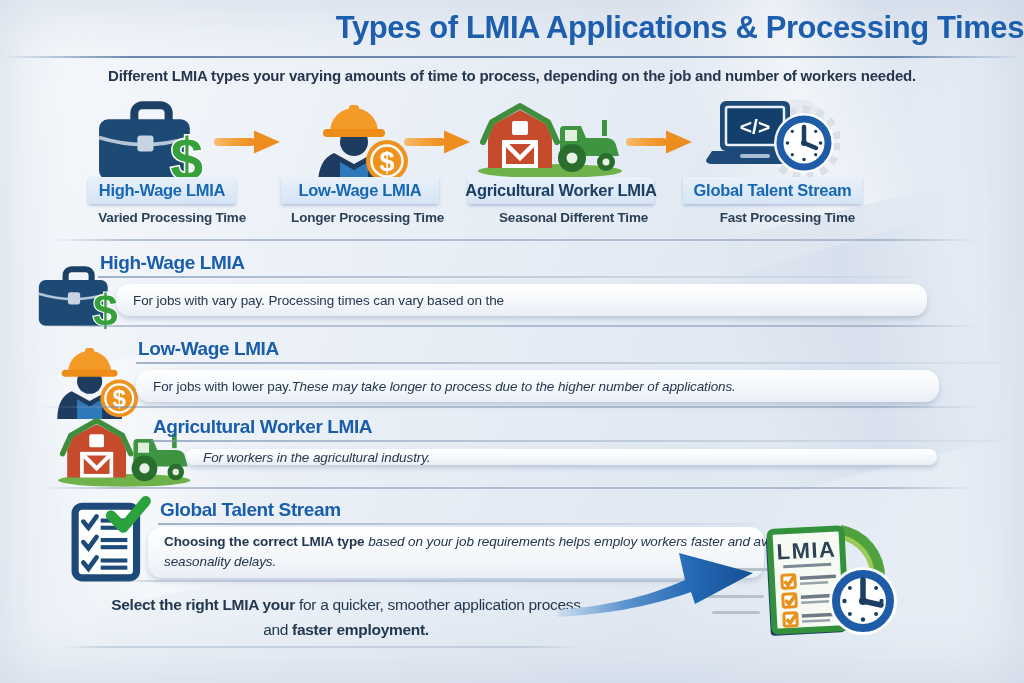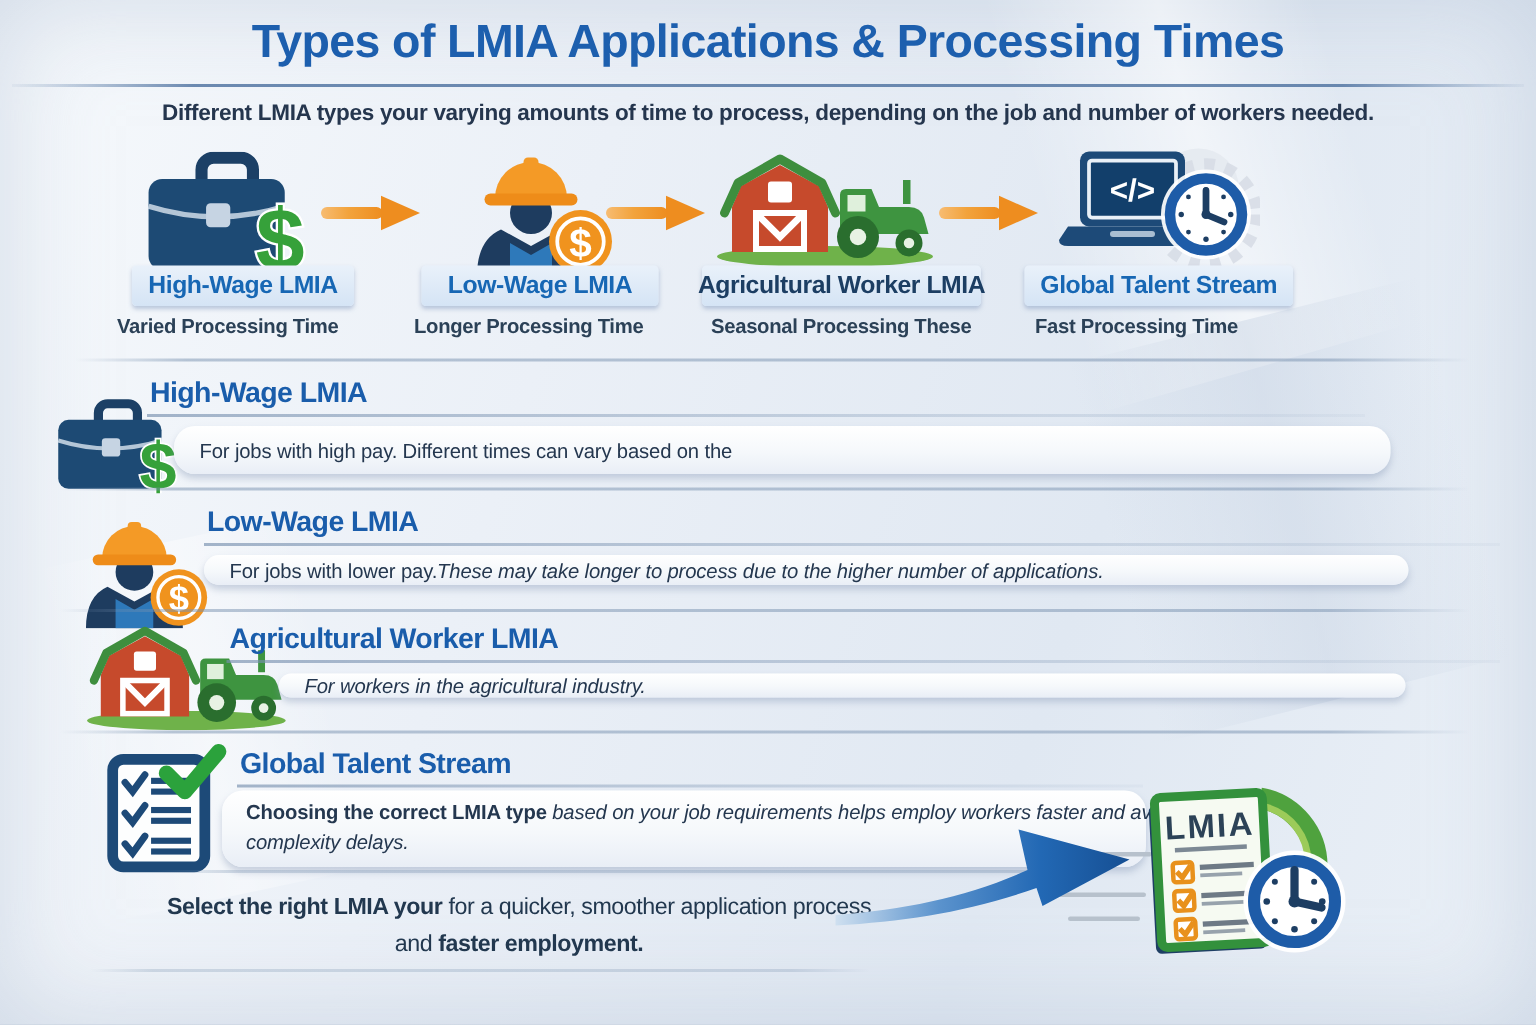--- a/index.html
+++ b/index.html
@@ -10,35 +10,35 @@
     box-shadow:inset 0 0 70px rgba(178,193,214,.55);
   }
   .streak{position:absolute;pointer-events:none;}
   .streak.s1{left:520px;top:-50px;width:560px;height:300px;transform:rotate(-16deg);
     background:linear-gradient(90deg,rgba(255,255,255,0) 30%,rgba(255,255,255,.55) 50%,rgba(255,255,255,0) 68%);}
   .streak.s2{left:620px;top:210px;width:480px;height:260px;transform:rotate(-14deg);
     background:linear-gradient(90deg,rgba(203,214,229,0) 25%,rgba(203,214,229,.5) 50%,rgba(203,214,229,0) 75%);}
   .streak.s3{left:-80px;top:360px;width:420px;height:240px;transform:rotate(-12deg);
     background:linear-gradient(90deg,rgba(255,255,255,0) 30%,rgba(255,255,255,.4) 52%,rgba(255,255,255,0) 72%);}
 
-  .title{position:absolute;top:10px;left:0;width:100%;text-align:center;
+  .title{position:absolute;top:10px;left:0;width:100%;text-align:right;
     font-size:31px;font-weight:bold;color:#1d5fae;letter-spacing:-.4px;}
   .title-rule{position:absolute;top:56px;left:8px;width:1008px;height:2px;
     background:linear-gradient(90deg,rgba(74,111,158,.05),rgba(74,111,158,.8) 12%,rgba(74,111,158,.8) 88%,rgba(74,111,158,.05));}
   .subtitle{position:absolute;top:67px;left:0;width:100%;text-align:center;
     font-size:15px;font-weight:bold;color:#25364e;letter-spacing:-.2px;}
 
   .abs{position:absolute;}
   .flow-label{position:absolute;top:177px;height:27px;border-radius:3px;
     background:linear-gradient(180deg,#e9f1fa,#d5e4f5);
     box-shadow:0 2px 3px rgba(138,160,195,.55);
     display:flex;align-items:center;justify-content:center;
     font-size:16.5px;font-weight:bold;color:#1767b4;letter-spacing:-.3px;white-space:nowrap;}
   .flow-label.navy{color:#1c3e63;}
-  .flow-time{position:absolute;top:210px;text-align:left;font-size:13.5px;font-weight:bold;
+  .flow-time{position:absolute;top:210px;text-align:right;font-size:13.5px;font-weight:bold;
     color:#2b4157;letter-spacing:-.2px;white-space:nowrap;}
 
   .hline{position:absolute;height:2px;
     background:linear-gradient(90deg,rgba(120,145,175,0),rgba(120,145,175,.5) 8%,rgba(120,145,175,.5) 90%,rgba(120,145,175,0));}
   .hrule{position:absolute;height:2px;
     background:linear-gradient(90deg,rgba(118,143,174,.65),rgba(118,143,174,.06));}
 
   .sec-title{position:absolute;font-size:19px;font-weight:bold;color:#1a5dab;
     letter-spacing:-.4px;white-space:nowrap;}
   .bar{position:absolute;display:flex;align-items:center;padding-left:17px;
@@ -232,41 +232,41 @@
       <use href="#sym-laptop"></use>
     </svg>
 
   <div class="flow-label" style="left:88px;width:148px">High-Wage LMIA</div>
   <div class="flow-label" style="left:281px;width:158px">Low-Wage LMIA</div>
   <div class="flow-label navy" style="left:468px;width:186px">Agricultural Worker LMIA</div>
   <div class="flow-label" style="left:683px;width:179px">Global Talent Stream</div>
 
   <div class="flow-time" style="left:78px;width:168px">Varied Processing Time</div>
   <div class="flow-time" style="left:276px;width:168px">Longer Processing Time</div>
-  <div class="flow-time" style="left:474px;width:174px">Seasonal Processing These</div>
+  <div class="flow-time" style="left:474px;width:174px">Seasonal Different Time</div>
   <div class="flow-time" style="left:690px;width:165px">Fast Processing Time</div>
 
   <div class="hline" style="left:50px;top:239px;width:930px"></div>
 
   <svg class="abs" style="left:35px;top:266px" width="88" height="63">
       <use href="#sym-briefcase"></use>
     </svg>
   <div class="sec-title" style="left:100px;top:252px">High-Wage LMIA</div>
   <div class="hrule" style="left:98px;top:276px;width:812px"></div>
   <div class="bar" style="left:116px;top:284px;width:794px;height:32px">
-    <span class="n">For jobs with high pay. Different times can vary based on the </span>
+    <span class="n">For jobs with vary pay. Processing times can vary based on the </span>
   </div>
   <div class="hline" style="left:40px;top:325px;width:940px"></div>
 
   <svg class="abs" style="left:50px;top:340px" width="90" height="79">
       <use href="#sym-worker"></use>
     </svg>
   <div class="sec-title" style="left:138px;top:338px">Low-Wage LMIA</div>
   <div class="hrule" style="left:136px;top:362px;width:864px"></div>
-  <div class="bar" style="left:136px;top:370px;width:786px;height:20px">
+  <div class="bar" style="left:136px;top:370px;width:786px;height:32px">
     <span class="n">For jobs with lower pay. </span>
       <span class="i">These may take longer to process due to the higher number of applications.</span>
   </div>
   <div class="hline" style="left:40px;top:406px;width:940px"></div>
 
   <svg class="abs" style="left:58px;top:413px" width="138" height="74">
       <use href="#sym-barn"></use>
     </svg>
   <div class="sec-title" style="left:153px;top:416px">Agricultural Worker LMIA</div>
   <div class="hrule" style="left:151px;top:440px;width:849px"></div>
@@ -275,21 +275,21 @@
   </div>
   <div class="hline" style="left:40px;top:487px;width:940px"></div>
 
   <svg class="abs" style="left:70px;top:496px" width="86" height="86">
       <use href="#sym-checklist"></use>
     </svg>
   <div class="sec-title" style="left:160px;top:499px">Global Talent Stream</div>
   <div class="hrule" style="left:158px;top:523px;width:604px"></div>
   <div class="bar multiline" style="left:148px;top:527px;width:600px;height:46px;padding-left:16px">
     <span class="row"><span class="bi">Choosing the correct LMIA type </span><span class="i">based on your job requirements helps employ workers faster and avoids</span></span>
-    <span class="row"><span class="i">complexity delays.</span></span>
+    <span class="row"><span class="i">seasonality delays.</span></span>
   </div>
   <div class="hline" style="left:100px;top:580px;width:640px;opacity:.6"></div>
 
   <div class="cta">
     <span class="b">Select the right LMIA your</span><span class="i"> for a quicker, smoother application process</span><br>
     <span class="i">and </span><span class="b">faster employment.</span>
   </div>
   <div class="hline" style="left:60px;top:646px;width:520px;opacity:.55"></div>
 
   <div class="speed" style="left:700px;top:568px;width:68px"></div>

